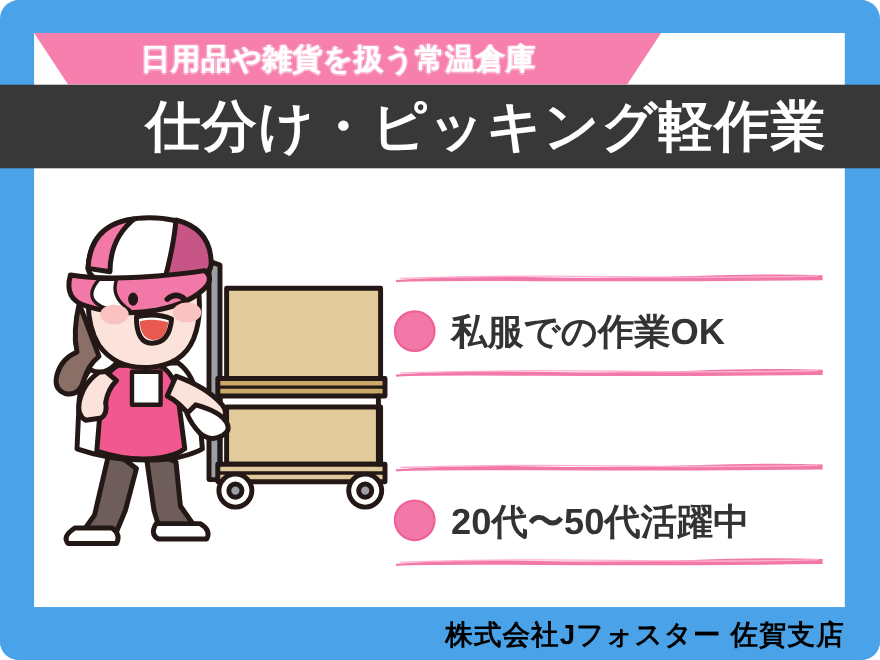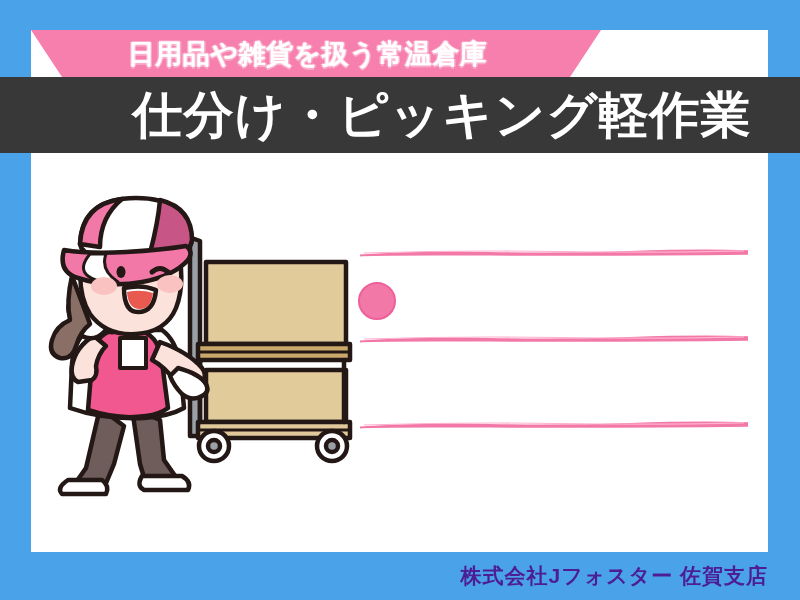--- a/index.html
+++ b/index.html
@@ -10,20 +10,21 @@
   body {
     font-family: "Liberation Sans", "DejaVu Sans", sans-serif;
   }
 
   #poster {
     position: relative;
     width: 800px;
     height: 600px;
     overflow: hidden;
     background: #4aa3e8;
+    border-radius: 17px;
   }
 
   
   .white-panel {
     position: absolute;
     left: 31px;
     top: 30px;
     width: 737px;
     height: 522px;
     background: #ffffff;
@@ -138,22 +139,22 @@
     height: 48px;
     background: #4aa3e8;
     z-index: 5;
     display: flex;
     align-items: center;
     justify-content: flex-end;
     padding-right: 32px;
     box-sizing: border-box;
   }
   .footer-text {
-    color: #4c1d95;
-    font-size: 21px;
+    color: #000000;
+    font-size: 25px;
     font-weight: bold;
     white-space: nowrap;
     letter-spacing: 1px;
   }
 
   
   .illustration {
     position: absolute;
     left: 28px;
     top: 180px;
@@ -263,38 +264,51 @@
         <svg viewBox="0 0 388 9" preserveAspectRatio="none">
           <path d="M0 6.5 Q 60 2.5 130 4 T 270 3 T 388 2.2 L 388 6.8 Q 270 8.2 130 7.6 T 0 9 Z" fill="#f278a8"></path>
           <path d="M4 5 Q 100 2 200 3.5 T 384 2.8" stroke="#ffb0cd" stroke-width="1.2" fill="none"></path>
         </svg>
       </div>
     </div>
 
     <div class="bullet-row">
       <div class="bullet-line">
         <span class="dot"></span>
+        <span class="bullet-text">私服での作業OK</span>
       </div>
       <div class="underline">
         <svg viewBox="0 0 388 9" preserveAspectRatio="none">
           <path d="M0 6.5 Q 60 2.5 130 4 T 270 3 T 388 2.2 L 388 6.8 Q 270 8.2 130 7.6 T 0 9 Z" fill="#f278a8"></path>
           <path d="M4 5 Q 100 2 200 3.5 T 384 2.8" stroke="#ffb0cd" stroke-width="1.2" fill="none"></path>
         </svg>
       </div>
     </div>
 
     <div class="bullet-row">
       <div class="underline">
         <svg viewBox="0 0 388 9" preserveAspectRatio="none">
           <path d="M0 6.5 Q 60 2.5 130 4 T 270 3 T 388 2.2 L 388 6.8 Q 270 8.2 130 7.6 T 0 9 Z" fill="#f278a8"></path>
           <path d="M4 5 Q 100 2 200 3.5 T 384 2.8" stroke="#ffb0cd" stroke-width="1.2" fill="none"></path>
         </svg>
       </div>
     </div>
 
+    <div class="bullet-row">
+      <div class="bullet-line">
+        <span class="dot"></span>
+        <span class="bullet-text">20代〜50代活躍中</span>
+      </div>
+      <div class="underline">
+        <svg viewBox="0 0 388 9" preserveAspectRatio="none">
+          <path d="M0 6.5 Q 60 2.5 130 4 T 270 3 T 388 2.2 L 388 6.8 Q 270 8.2 130 7.6 T 0 9 Z" fill="#f278a8"></path>
+          <path d="M4 5 Q 100 2 200 3.5 T 384 2.8" stroke="#ffb0cd" stroke-width="1.2" fill="none"></path>
+        </svg>
+      </div>
+    </div>
 
   </div>
 
   <div class="footer">
     <span class="footer-text">株式会社Jフォスター 佐賀支店</span>
   </div>
 
 </div>
 
 </body></html>

